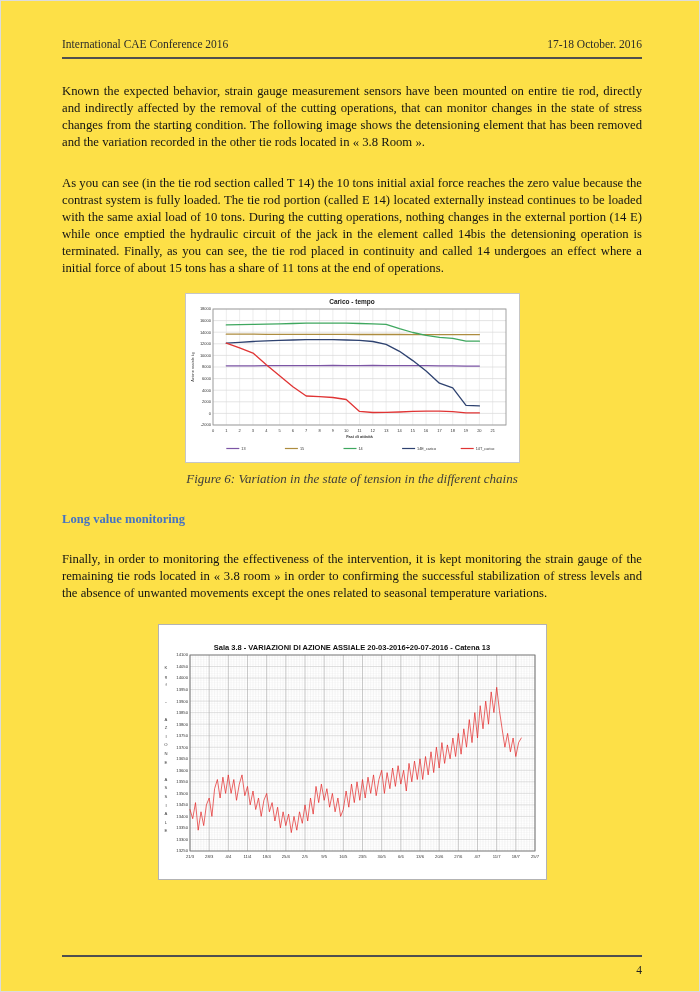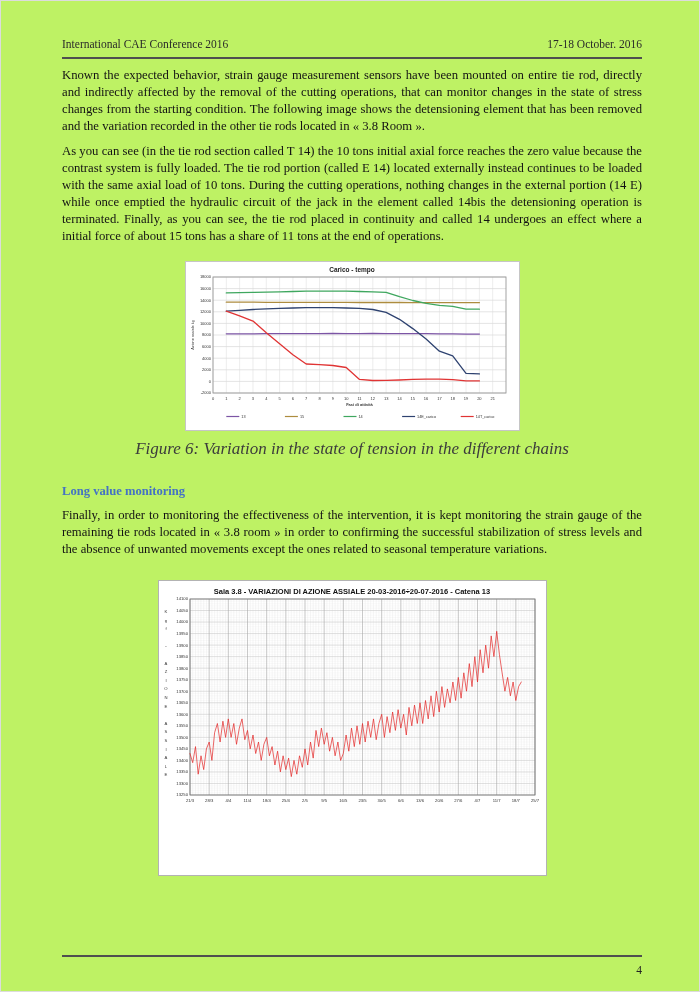--- a/index.html
+++ b/index.html
@@ -1,30 +1,30 @@
 <!DOCTYPE html>
 <html><head>
 <meta charset="utf-8">
 <style>
   html,body{margin:0;padding:0;background:#ffffff;}
   .page{
-    position:relative;width:700px;height:992px;background:#bef264;box-sizing:border-box;
+    position:relative;width:700px;height:992px;background:#fde047;box-sizing:border-box;
     padding:38px 58px 0 62px;font-family:"Liberation Serif",serif;color:#131313;
     outline:1px solid #dcdcdc;outline-offset:-1px;overflow:hidden;
   }
   .header{display:flex;justify-content:space-between;font-size:11.5px;padding-bottom:7px;
     border-bottom:2px solid #4f4f4f;color:#2a2a2a;}
   h3.blue{color:#4472C4;font-size:12.6px;margin:25px 0 0;font-weight:bold;}
-  p.body{font-size:12.7px;line-height:17px;text-align:justify;margin:8px 0 0;}
+  p.body{font-size:12.7px;line-height:17px;text-align:justify;margin:24px 0 0;}
   figure{background:#fff;text-align:center;}
   .fig6{width:335px;height:170px;margin:16px auto 0;border:1px solid #c6c6c6;box-sizing:border-box;padding-top:3px;}
   .fig6-title{font-family:"Liberation Sans",sans-serif;font-weight:bold;font-size:6.5px;color:#222;margin:1px 0 0;}
-  .fig7{width:389px;height:296px;margin:22px auto 0;border:1px solid #b3b3b3;box-sizing:border-box;padding-top:4px;}
+  .fig7{width:389px;height:256px;margin:22px auto 0;border:1px solid #b3b3b3;box-sizing:border-box;padding-top:16px;}
   .fig7-title{font-family:"Liberation Sans",sans-serif;font-weight:bold;font-size:7.5px;color:#111;margin:2px 0 1px;}
-  .caption{font-style:italic;font-size:17px;text-align:center;margin-top:8px;color:#3c3c3c;}
+  .caption{font-style:italic;font-size:13px;text-align:center;margin-top:8px;color:#3c3c3c;}
   .footer{position:absolute;left:62px;right:58px;top:955px;}
   .footer-rule{border-top:2px solid #4f4f4f;}
   .pagenum{text-align:right;font-size:11.5px;margin-top:7px;color:#222;}
   svg text{font-family:"Liberation Sans",sans-serif;}
 </style>
 </head>
 <body>
 
 <div class="page">
 

